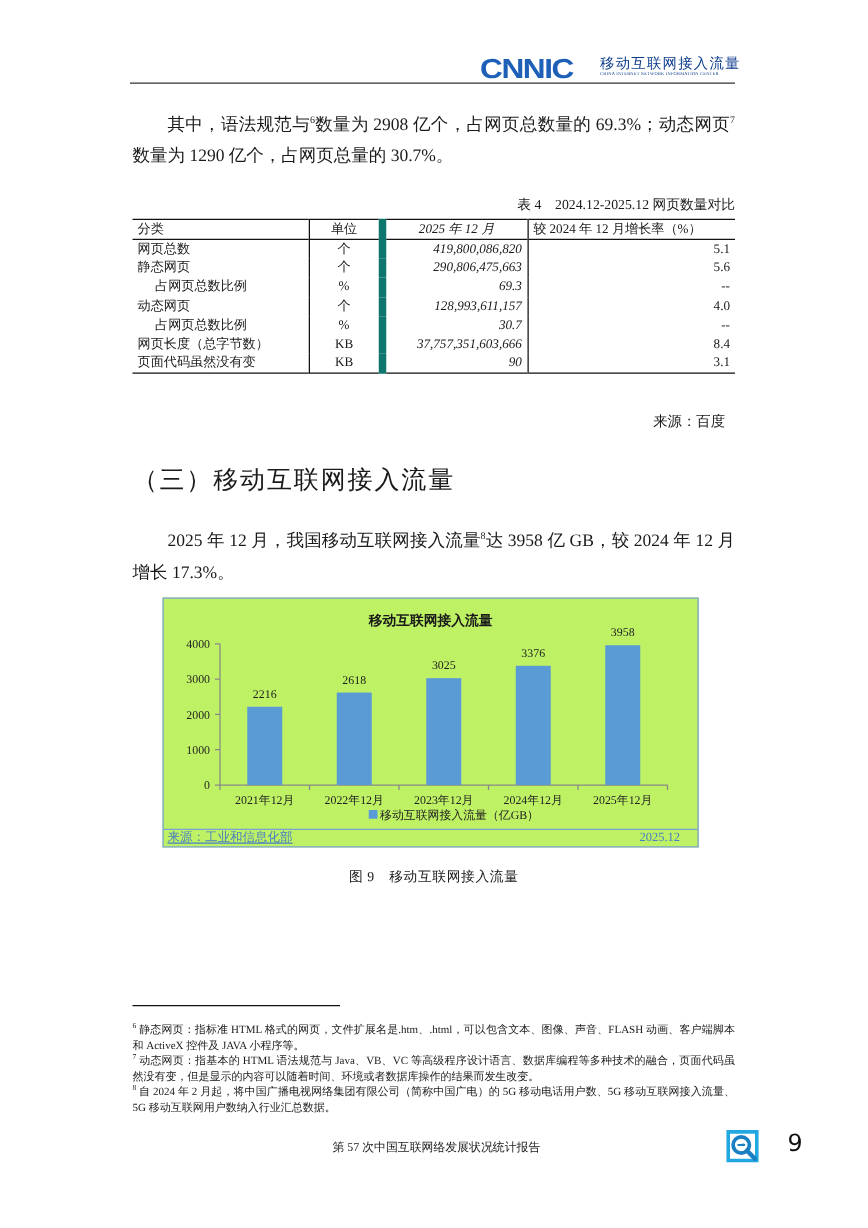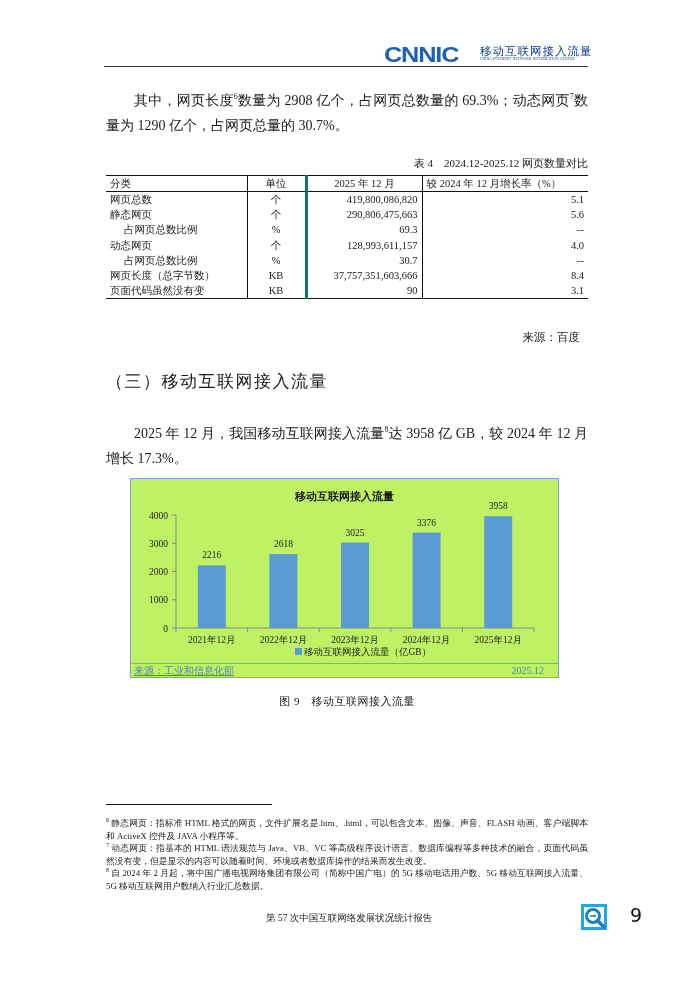--- a/index.html
+++ b/index.html
@@ -16,28 +16,28 @@
   .para { position:absolute; left:106px; width:482px; font-size:14px; line-height:25px; text-indent:28px; text-align:justify; }
   .para sup { font-size:8px; vertical-align:super; line-height:0; }
 
   .table-caption { position:absolute; left:106px; width:482px; top:156px; text-align:right; font-size:11px; }
   table.data-table { position:absolute; left:106px; top:175px; width:482px; border-collapse:collapse; font-size:10.5px; }
   table.data-table th, table.data-table td { font-weight:normal; padding:0 4px; height:15.3px; line-height:15px; white-space:nowrap;margin-top:39px; }
   table.data-table thead tr { border-top:1px solid #111; border-bottom:1px solid #111; }
   table.data-table tbody tr:last-child { border-bottom:1px solid #111; }
   table.data-table .c0 { width:141px; text-align:left; }
   table.data-table .c1 { width:59px; text-align:center; border-left:1px solid #111; }
-  table.data-table .c2 { width:116px; text-align:right; border-left:3px solid #0f766e; }
+  table.data-table .c2 { width:116px; text-align:right; border-left:6px solid #0f766e;font-style:italic; }
   table.data-table .c3 { text-align:right; border-left:1px solid #111; }
   table.data-table thead .c2, table.data-table thead .c3 { text-align:center; }
   table.data-table thead .c3 { text-align:left; }
   .indent { padding-left:18px !important; }
   .source-line { position:absolute; right:114px; top:330px; font-size:11.5px; }
 
-  .section-title { position:absolute; left:106px; top:370px; font-size:17px; letter-spacing:1.5px; font-family:Liberation Serif, serif; }
+  .section-title { position:absolute; left:106px; top:370px; font-size:20px; letter-spacing:1.5px; font-family:Liberation Serif, serif; }
 
   .chart-frame { position:absolute; left:130px; top:478px; width:429px; height:200px; border:1px solid #7aa0d4; background:#bef264; }
   .chart-title { position:absolute; left:0; width:100%; top:10px; text-align:center; font-size:11px; font-weight:bold; }
   .chart-svg { position:absolute; left:0; top:0; }
   .chart-source-bar { position:absolute; left:0; right:0; bottom:0; height:14px; border-top:1px solid #7aa0d4; font-size:10px; color:#4a7ec4; line-height:13px; }
   .chart-source-left { position:absolute; left:3px; text-decoration:underline; }
   .chart-source-right { position:absolute; right:14px; }
 
   .figure-caption { position:absolute; left:106px; width:482px; top:694px; text-align:center; font-size:11px; letter-spacing:0.5px; }
 
@@ -54,21 +54,21 @@
 
 <div class="header-logo">
   <span class="logo-mark">CNNIC</span>
   <div class="logo-text">
     <div class="logo-cn">移动互联网接入流量</div>
     <div class="logo-en">CHINA INTERNET NETWORK INFORMATION CENTER</div>
   </div>
 </div>
 <div class="header-rule"></div>
 
-<p class="para" style="top:88px;"><span>其中，网页长度</span><sup>6</sup><span>数量为 2908 亿个，占网页总数量的 69.3%；动态网页</span><sup>7</sup><span>数量为 1290 亿个，占网页总量的 30.7%。</span></p>
+<p class="para" style="top:88px;"><span>其中，语法规范与</span><sup>6</sup><span>数量为 2908 亿个，占网页总数量的 69.3%；动态网页</span><sup>7</sup><span>数量为 1290 亿个，占网页总量的 30.7%。</span></p>
 
 <div class="table-caption">表 4　2024.12-2025.12 网页数量对比</div>
 <table class="data-table">
   <thead>
     <tr>
       <th class="c0">分类</th>
       <th class="c1">单位</th>
       <th class="c2">2025 年 12 月</th>
       <th class="c3">较 2024 年 12 月增长率（%）</th>
     </tr>

